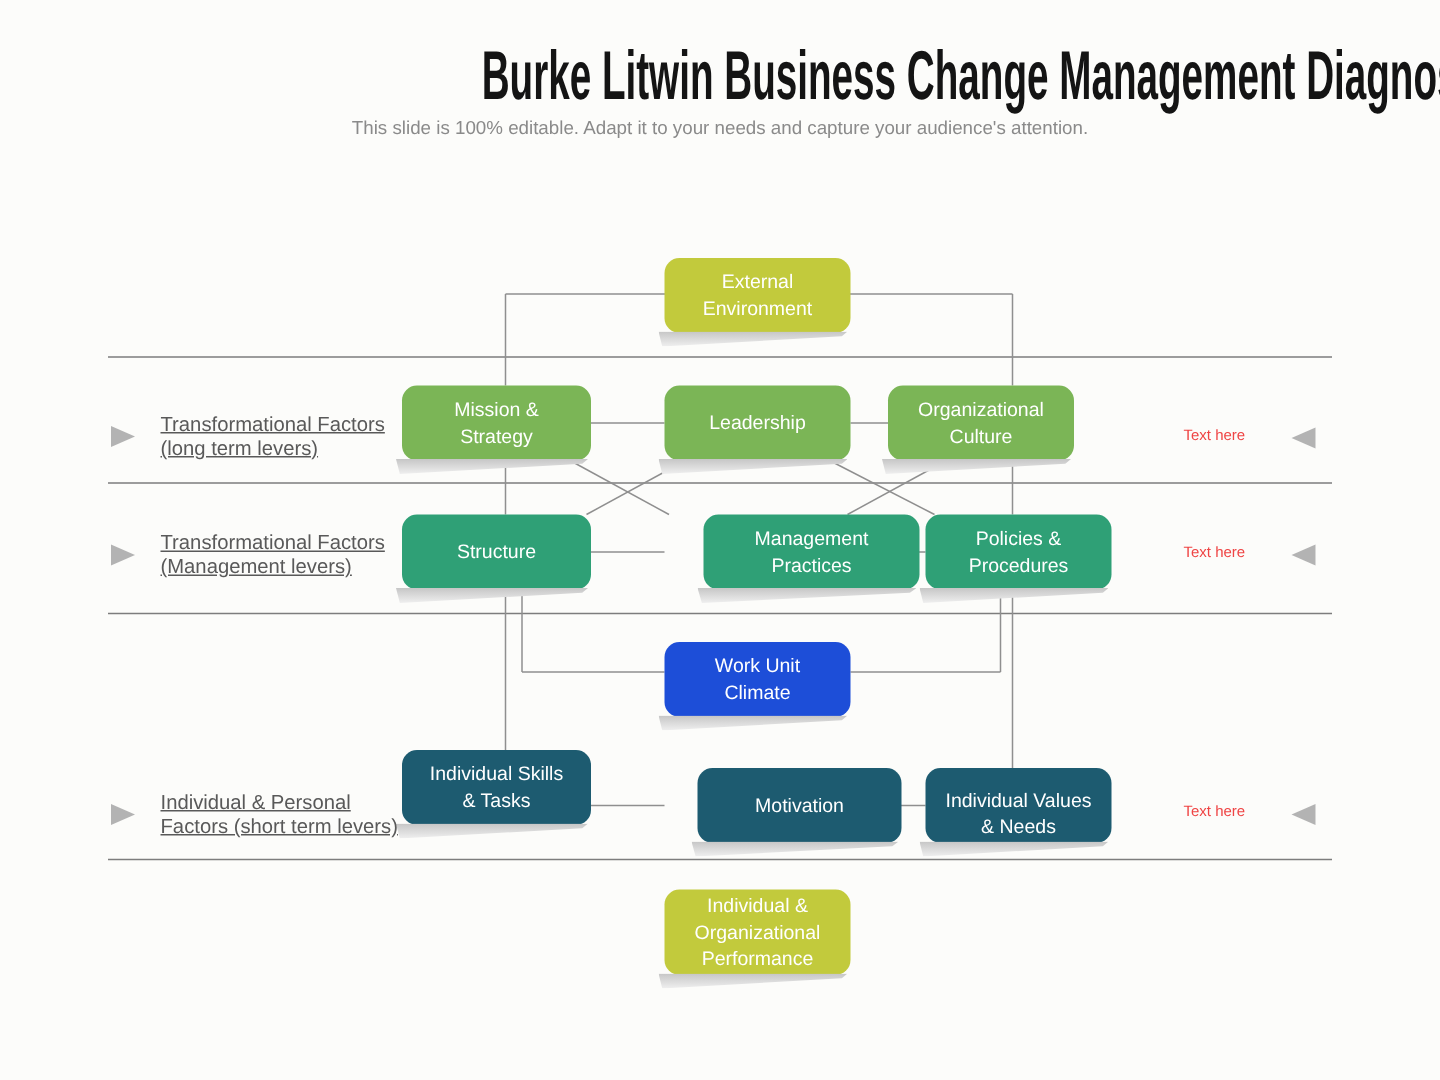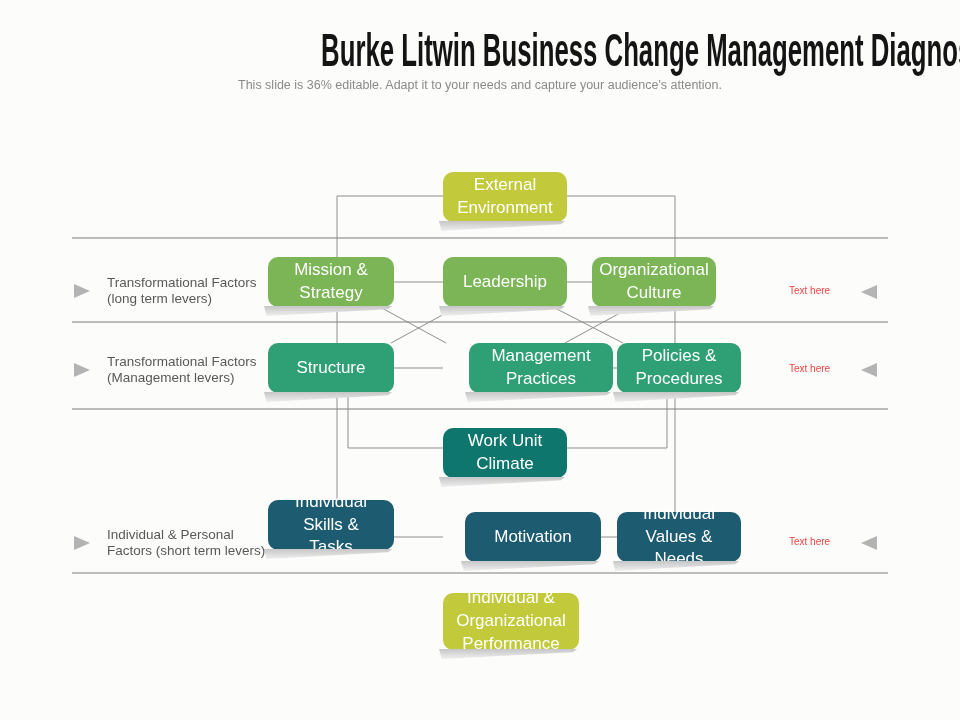--- a/index.html
+++ b/index.html
@@ -14,47 +14,47 @@
   .title-inner{display:inline-block;transform:scaleX(0.56);transform-origin:50% 50%;letter-spacing:0px;}
   .subtitle{margin:4px 0 0 0;font-size:12.5px;color:#8a8a8a;}
   
   .diagram{position:absolute;inset:0;}
   svg.connectors{position:absolute;left:0;top:0;}
   .conn{stroke:#8f8f8f;stroke-width:1;}
   .divider{stroke:#7d7d7d;stroke-width:1;}
   
   .node{
     position:absolute;border-radius:10px;display:flex;align-items:center;justify-content:center;
-    color:#ffffff;font-size:17px;line-height:1.35;text-align:center;padding:2px 13px;box-sizing:border-box;
+    color:#ffffff;font-size:13px;line-height:1.35;text-align:center;padding:2px 13px;box-sizing:border-box;
   }
   .node .wedge{
     position:absolute;left:-4px;right:2px;bottom:-9px;height:10px;
     background:linear-gradient(to bottom,#c6c6c6,#efefef);
     clip-path:polygon(0 0,100% 0,97% 32%,2% 100%);
   }
   .c-lime{background:#c2ca3c;}
   .c-green{background:#7bb556;}
   .c-tealgreen{background:#2fa076;}
-  .c-teal{background:#0f766e;}
+  .c-teal{background:#1d4ed8;}
   .c-dark{background:#1d5b70;}
   
-  .side-label{position:absolute;font-size:13.5px;color:#595959;line-height:16px;}
+  .side-label{position:absolute;font-size:13.5px;color:#595959;line-height:16px;text-decoration:underline;}
   .right-label{position:absolute;font-size:10px;color:#ef4444;}
   .arr{position:absolute;width:0;height:0;border-top:7px solid transparent;border-bottom:7px solid transparent;}
   .arr-right{border-left:16px solid #b3b3b3;}
   .arr-left{border-right:16px solid #b3b3b3;}
 </style>
 </head>
 <body>
 
 <div class="canvas">
 
   <div class="hdr">
     <h1 class="title"><span class="title-inner">Burke Litwin Business Change Management Diagnosis Framework</span></h1>
-    <p class="subtitle">This slide is 36% editable. Adapt it to your needs and capture your audience's attention.</p>
+    <p class="subtitle">This slide is 100% editable. Adapt it to your needs and capture your audience's attention.</p>
   </div>
 
   <div class="diagram">
 
     <svg class="connectors" width="960" height="720" viewBox="0 0 960 720">
 
       <line class="divider" x1="72" y1="238" x2="888" y2="238"></line>
       <line class="divider" x1="72" y1="322" x2="888" y2="322"></line>
       <line class="divider" x1="72" y1="409" x2="888" y2="409"></line>
       <line class="divider" x1="72" y1="573" x2="888" y2="573"></line>
@@ -126,26 +126,26 @@
     </div>
 
     <div class="node c-dark" style="left:268px;top:500px;width:126px;height:50px;">
       <span>Individual Skills &amp; Tasks</span>
       <div class="wedge"></div>
     </div>
     <div class="node c-dark" style="left:465px;top:512px;width:136px;height:50px;">
       <span>Motivation</span>
       <div class="wedge"></div>
     </div>
-    <div class="node c-dark" style="left:617px;top:512px;width:124px;height:50px;">
+    <div class="node c-dark" style="left:617px;top:512px;width:124px;height:50px;align-items:flex-end;">
       <span>Individual Values &amp; Needs</span>
       <div class="wedge"></div>
     </div>
 
-    <div class="node c-lime" style="left:443px;top:593px;width:136px;height:57px;">
+    <div class="node c-lime" style="left:443px;top:593px;width:124px;height:57px;">
       <span>Individual &amp; Organizational Performance</span>
       <div class="wedge"></div>
     </div>
 
     <div class="arr arr-right" style="left:74px;top:284px;"></div>
     <div class="side-label" style="left:107px;top:275px;">
       <div>Transformational Factors</div>
       <div>(long term levers)</div>
     </div>
 

